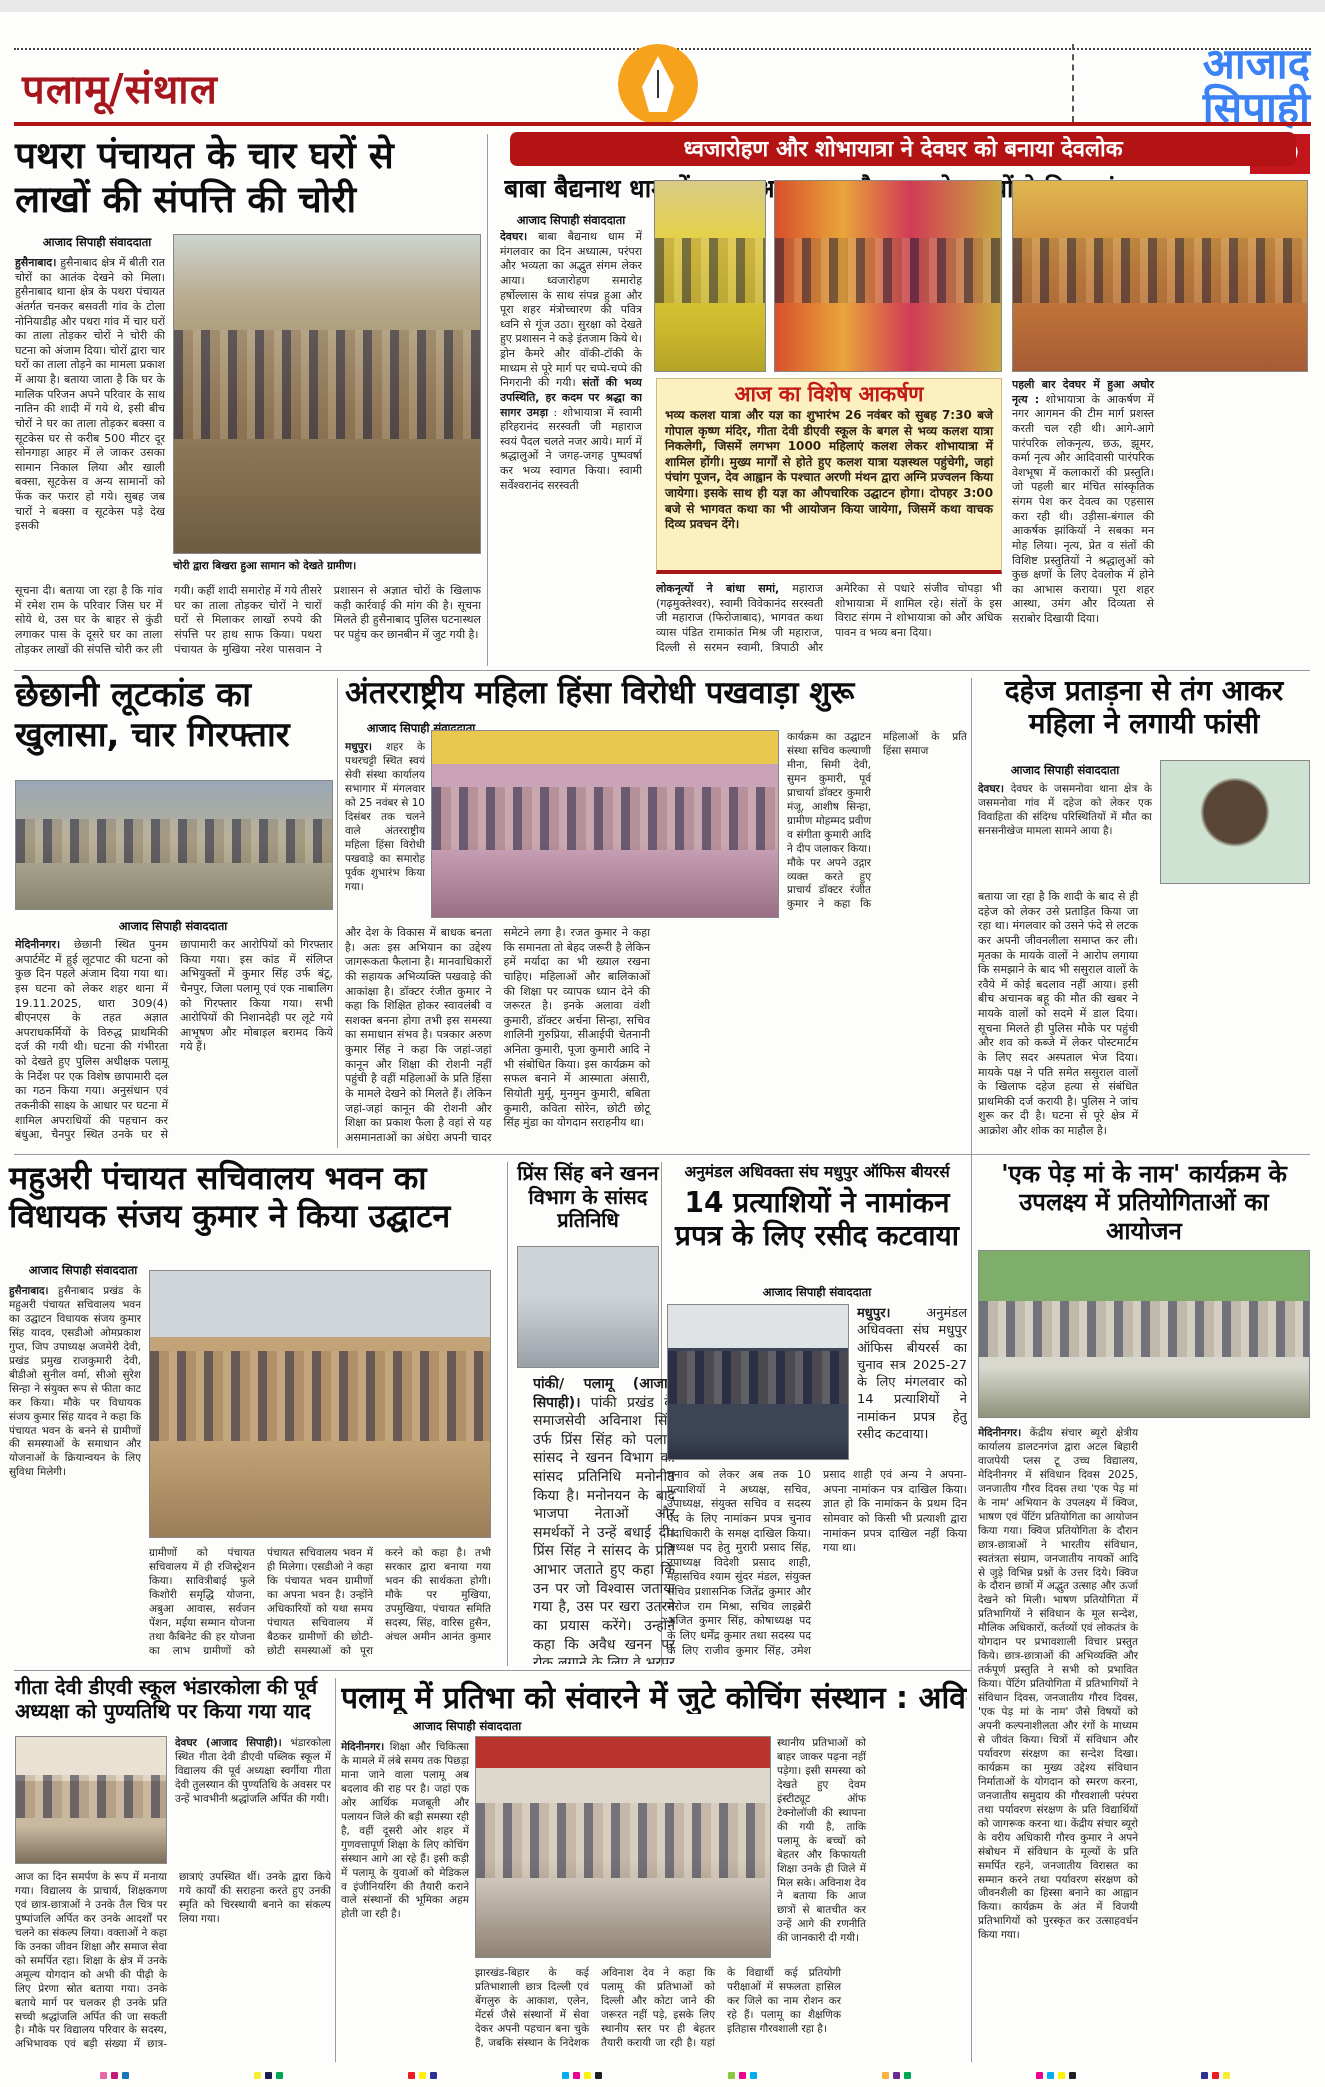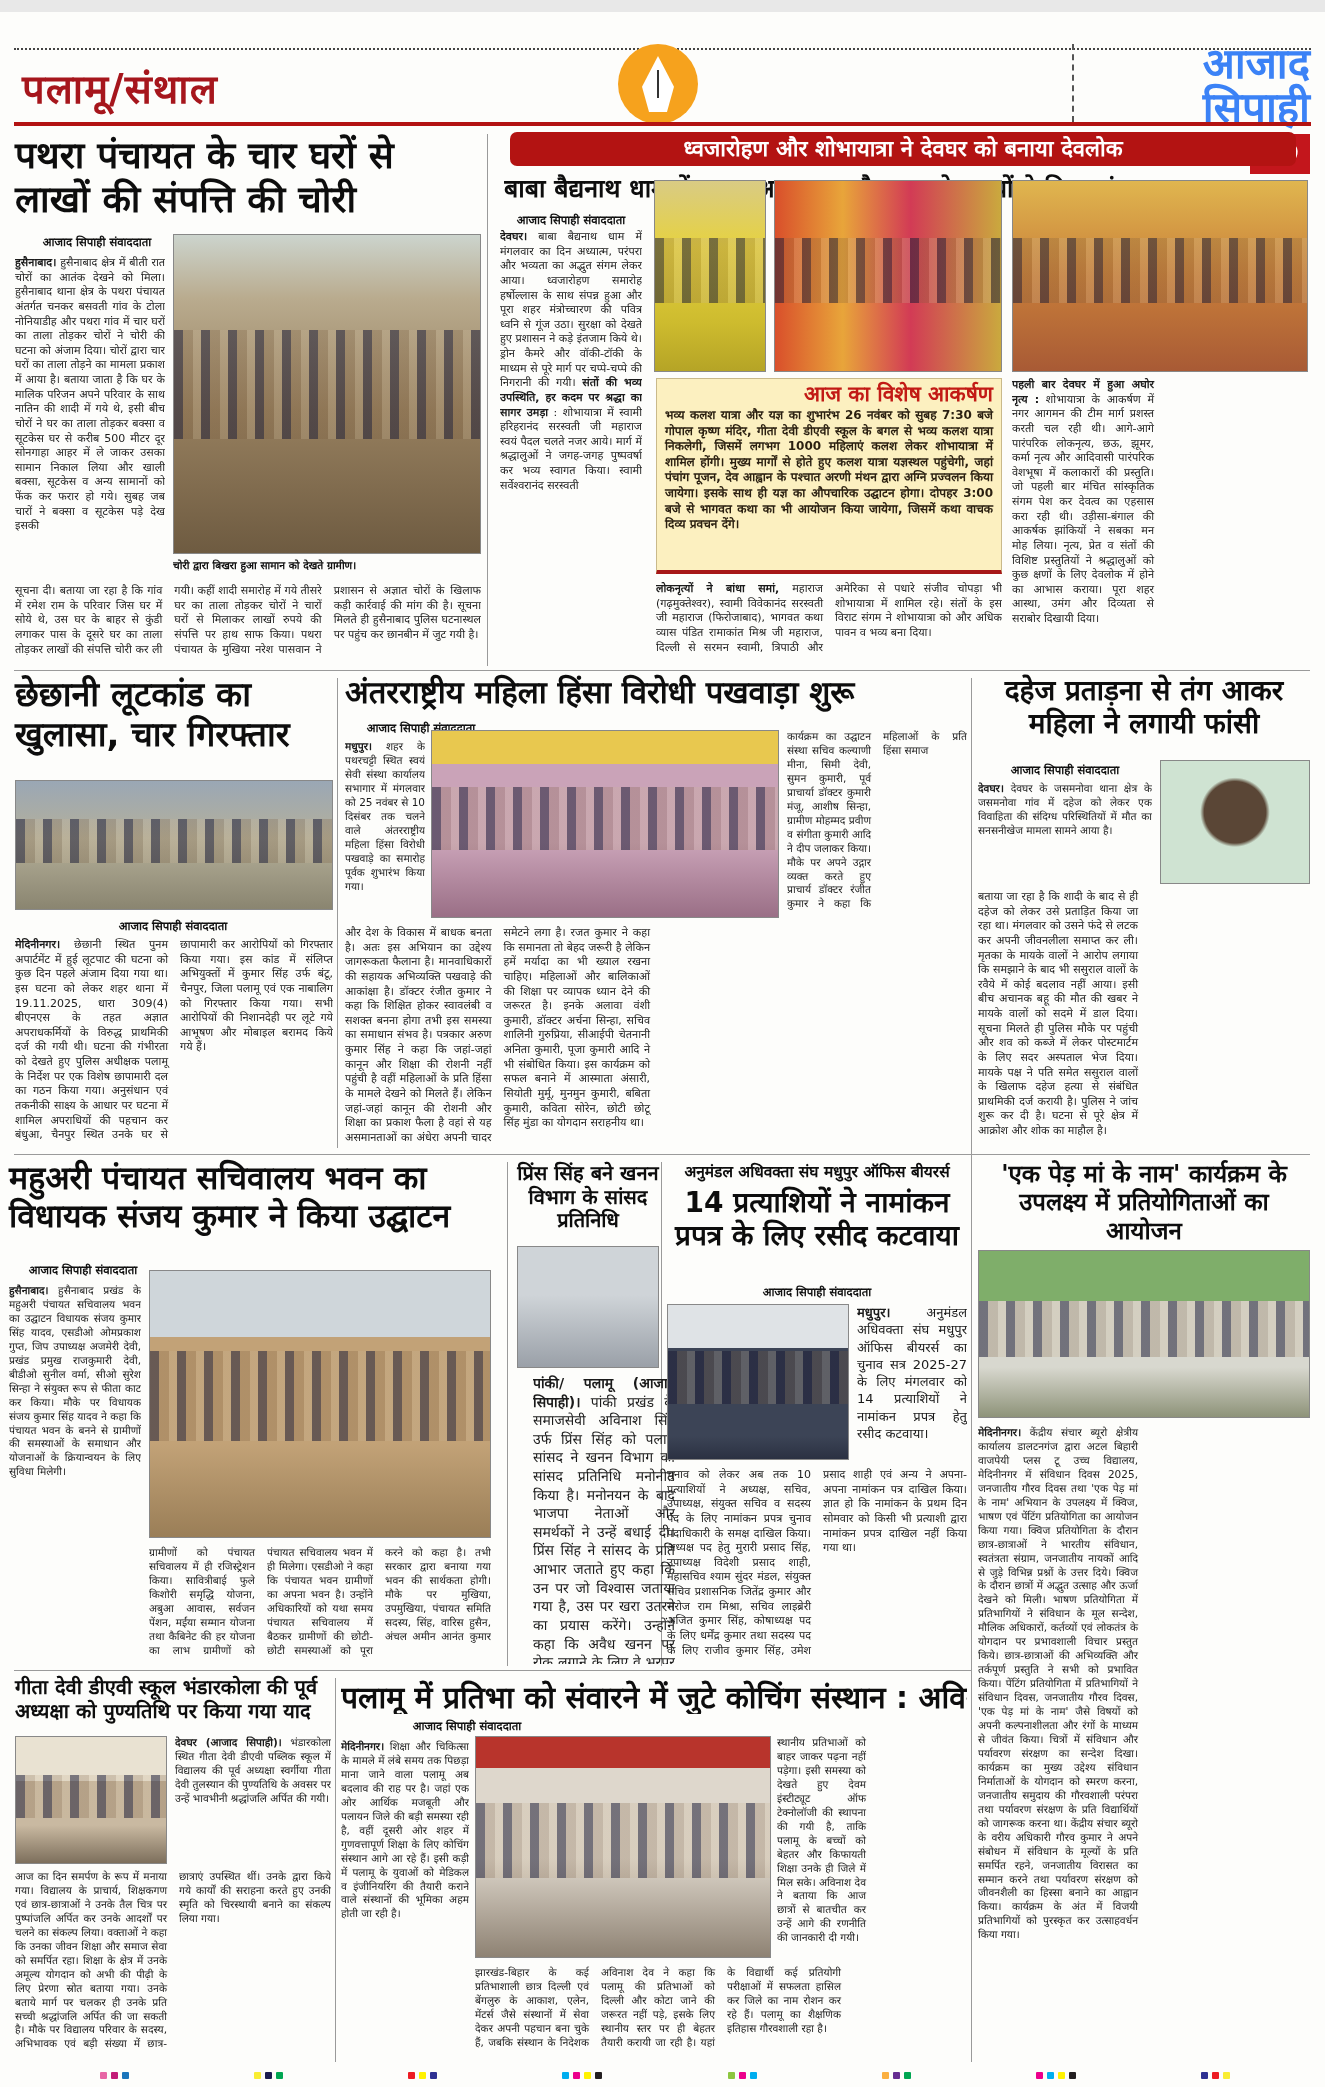--- a/index.html
+++ b/index.html
@@ -27,21 +27,21 @@
   .headline{position:absolute;font-weight:bold;color:#0d0d0d;line-height:1.18;}
   .byline{position:absolute;font-size:11.5px;font-weight:bold;text-align:center;color:#111;}
   .body-text{position:absolute;font-size:11px;line-height:1.33;text-align:justify;overflow:hidden;color:#1b1b1b;}
   .body-text .b, .b{font-weight:bold;}
   .photo{position:absolute;border:1px solid #888;box-sizing:border-box;}
   .caption{position:absolute;font-size:10.5px;font-weight:bold;color:#111;overflow:hidden;}
   .banner{position:absolute;background:#b31312;color:#fff;font-weight:bold;text-align:center;overflow:hidden;}
   .kicker{position:absolute;font-weight:bold;text-align:center;color:#0d0d0d;overflow:hidden;}
   .special-box{position:absolute;background:#fcf0c0;border:1px solid #c9b98a;border-bottom:4px solid #a61717;
                box-sizing:border-box;padding:4px 8px;overflow:hidden;}
-  .box-title{font-size:21px;font-weight:bold;color:#c21a15;text-align:right;line-height:1.1;margin-bottom:2px;}
+  .box-title{font-size:21px;font-weight:bold;color:#c21a15;text-align:center;line-height:1.1;margin-bottom:2px;}
   .box-text{font-size:12px;font-weight:bold;color:#2a1f10;line-height:1.3;text-align:justify;}
   .cols2{column-count:2;column-gap:12px;column-fill:auto;}
   .cols3{column-count:3;column-gap:12px;column-fill:auto;}
   .cols4{column-count:4;column-gap:12px;column-fill:auto;}
   .print-marks{position:absolute;left:100px;top:2060px;width:1130px;display:flex;justify-content:space-between;}
   .mark-group{display:flex;gap:4px;}
   .mark-dot{width:7px;height:7px;border-radius:1px;}
   
   .ph-theft{background:linear-gradient(180deg,#ccd4cd 0%,#b9ab8e 20%,#97805f 55%,#6e5b41 100%);}
   .ph-theft::after,.ph-police::after,.ph-lamp::after,.ph-ribbon::after,.ph-receipt::after,

